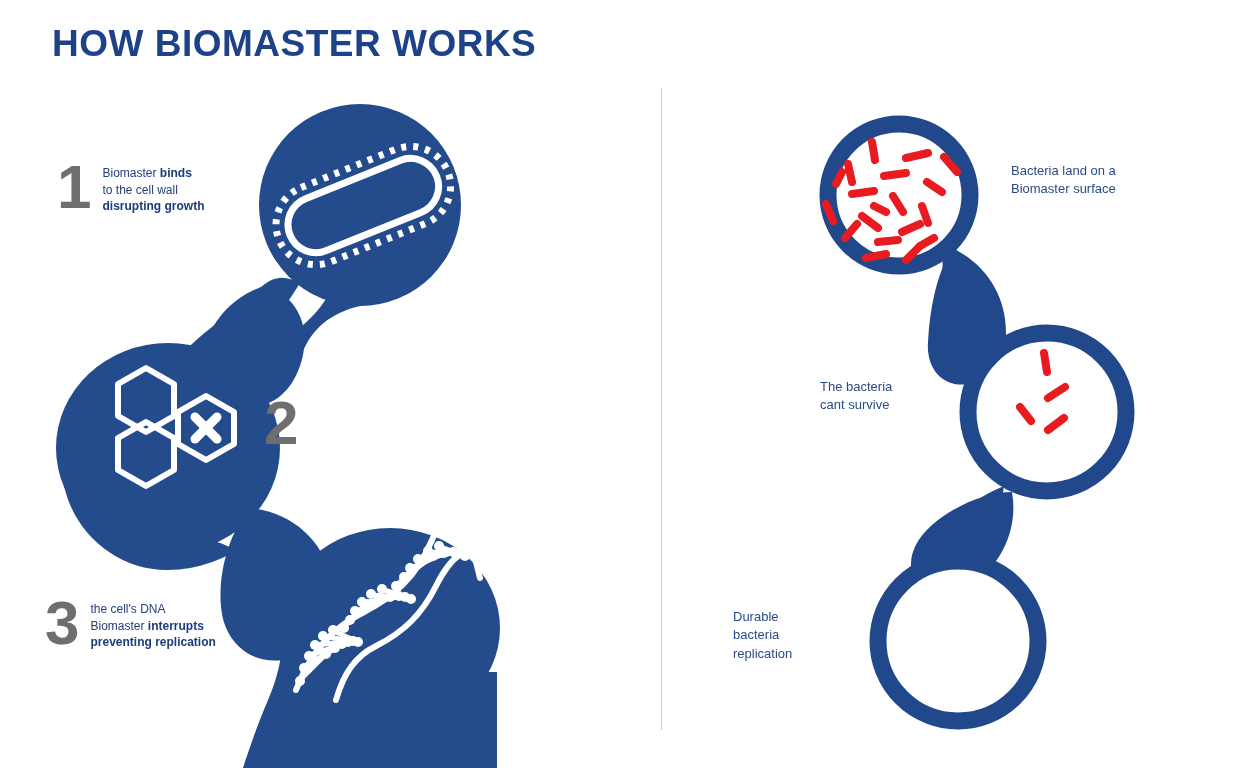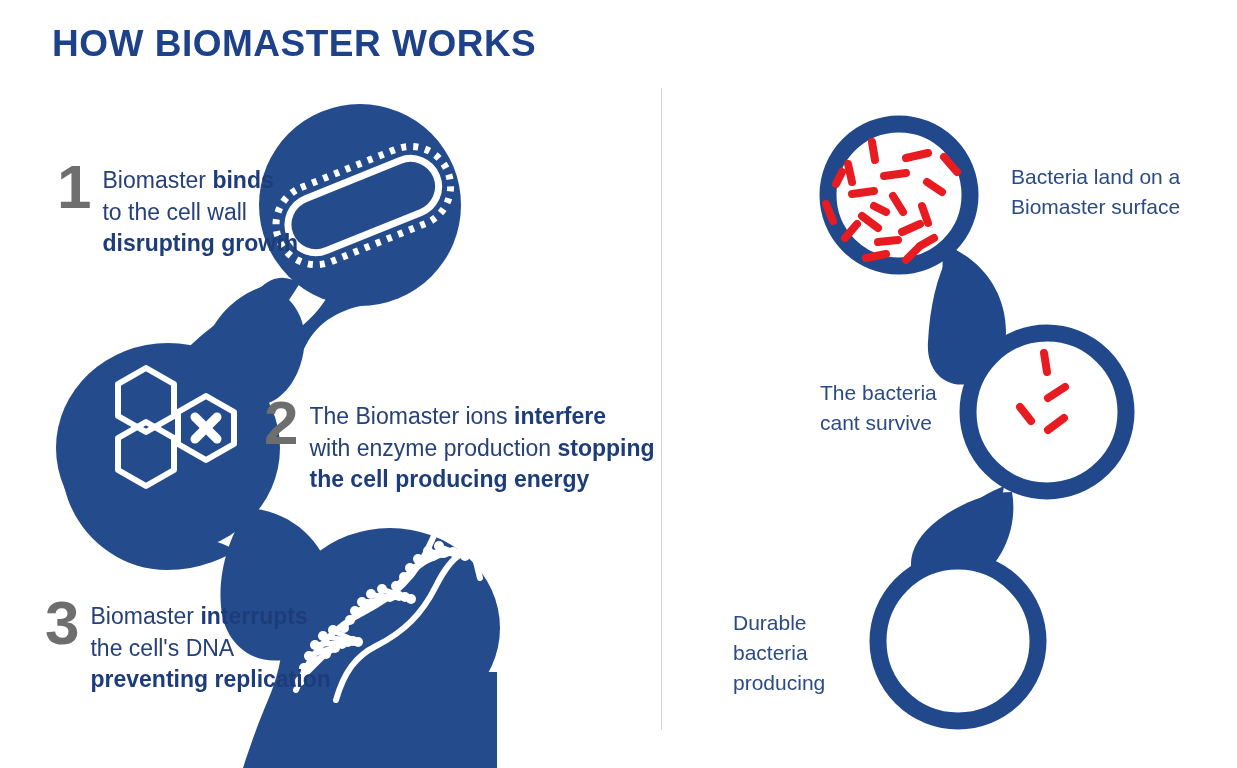--- a/index.html
+++ b/index.html
@@ -26,32 +26,32 @@
   
   .art{position:absolute;left:0;top:0;width:1237px;height:768px;pointer-events:none;}
 
   
   .step{position:absolute;display:flex;align-items:flex-start;}
   .step-num{
     font-size:62px;font-weight:bold;color:#6E6E6E;line-height:0.82;
     margin-right:12px;letter-spacing:-1px;
   }
   .step-text{
-    font-size:23px;color:#26407A;line-height:1.38;
+    font-size:12px;color:#26407A;line-height:1.38;
     padding-top:3px;
   }
   .step-text b{font-weight:bold;color:#1D3C7A;}
 
   #step-1{left:57px;top:162px;}
   #step-2{left:264px;top:398px;}
   #step-3{left:45px;top:598px;}
 
   
   .r-label{
-    position:absolute;font-size:21px;color:#2B4A86;line-height:1.42;
+    position:absolute;font-size:13px;color:#2B4A86;line-height:1.42;
   }
   #right-label-1{left:1011px;top:162px;}
   #right-label-2{left:820px;top:378px;}
   #right-label-3{left:733px;top:608px;}
 </style>
 </head>
 <body>
 
 <div class="stage">
 
@@ -260,45 +260,40 @@
     <div class="step-num">1</div>
     <div class="step-text">
       <div><span>Biomaster </span><b>binds</b></div>
       <div>to the cell wall</div>
       <div><b>disrupting growth</b></div>
     </div>
   </div>
 
   <div class="step" id="step-2">
     <div class="step-num">2</div>
-    <div class="step-text">
-      <div><span>The Biomaster ions </span><b>interfere</b></div>
-      <div><span>with enzyme production </span><b>stopping</b></div>
-      <div><b>the cell producing energy</b></div>
-    </div>
   </div>
 
   <div class="step" id="step-3">
     <div class="step-num">3</div>
     <div class="step-text">
+      <div>the cell's DNA</div>
       <div><span>Biomaster </span><b>interrupts</b></div>
-      <div>the cell's DNA</div>
       <div><b>preventing replication</b></div>
     </div>
   </div>
 
   <div class="r-label" id="right-label-1">
     <div>Bacteria land on a</div>
     <div>Biomaster surface</div>
   </div>
 
   <div class="r-label" id="right-label-2">
     <div>The bacteria</div>
     <div>cant survive</div>
   </div>
 
   <div class="r-label" id="right-label-3">
     <div>Durable</div>
     <div>bacteria</div>
-    <div>producing</div>
+    <div>replication</div>
   </div>
 
 </div>
 
 </body></html>

